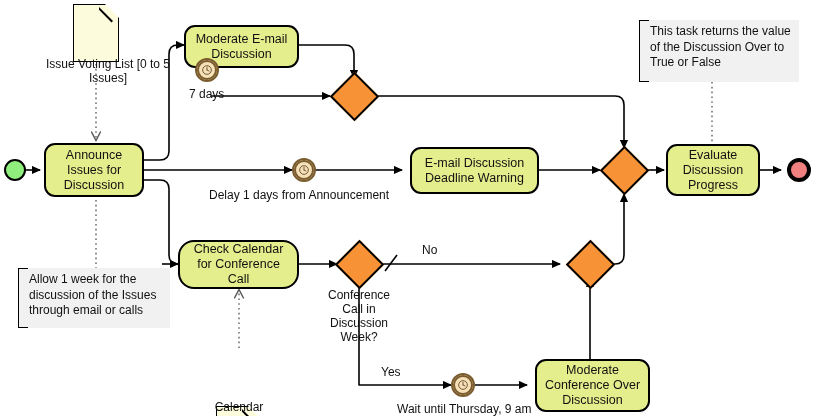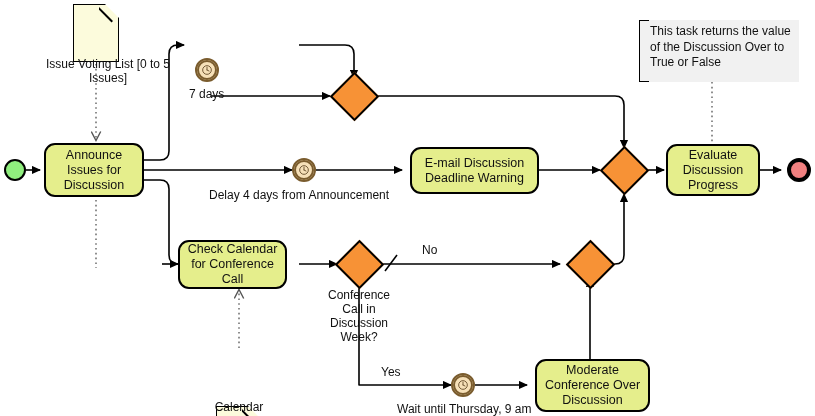--- a/index.html
+++ b/index.html
@@ -239,21 +239,26 @@
 
   <div class="node task" style="left:44px; top:143px; width:100px; height:54px;">Announce Issues for Discussion</div>
 
   <div class="node data-object" style="left:73px; top:4px;">
     <div class="fold"></div>
     <div class="fold-line"></div>
   </div>
   <div class="label center" style="left:38px; top:57px; width:140px;">Issue Voting List
 [0 to 5 Issues]</div>
 
-
+  <div class="node annotation" style="left:18px; top:268px; width:152px; height:60px; position:absolute;">
+    <div class="bracket"></div>
+    <div style="margin-left:5px;">Allow 1 week for the discussion of the Issues through email or calls</div>
+  </div>
+
+  <div class="node task" style="left:184px; top:25px; width:115px; height:43px;">Moderate E-mail Discussion</div>
 
   <div class="node timer-event" style="left:195px; top:58px;">
     <div class="inner-ring">
       <svg class="clockface" viewBox="0 0 12 12">
         <circle cx="6" cy="6" r="5.2" fill="none" stroke="#5a4120" stroke-width="1"></circle>
         <path d="M6,6 L6,2.6 M6,6 L8.4,7.2" stroke="#5a4120" stroke-width="1" fill="none" stroke-linecap="round"></path>
       </svg>
     </div>
   </div>
   <div class="label" style="left:189px; top:87px;">7 days</div>
@@ -263,38 +268,38 @@
   </div>
 
   <div class="node timer-event" style="left:292px; top:158px;">
     <div class="inner-ring">
       <svg class="clockface" viewBox="0 0 12 12">
         <circle cx="6" cy="6" r="5.2" fill="none" stroke="#5a4120" stroke-width="1"></circle>
         <path d="M6,6 L6,2.6 M6,6 L8.4,7.2" stroke="#5a4120" stroke-width="1" fill="none" stroke-linecap="round"></path>
       </svg>
     </div>
   </div>
-  <div class="label" style="left:209px; top:188px;">Delay 4 days from Announcement</div>
+  <div class="label" style="left:209px; top:188px;">Delay 1 days from Announcement</div>
 
   <div class="node task" style="left:410px; top:147px; width:129px; height:47px;">E-mail Discussion Deadline Warning</div>
 
   <div class="node gateway" style="left:602px; top:148px;">
     <div class="diamond"></div>
   </div>
 
   <div class="node annotation" style="left:639px; top:20px; width:160px; height:62px; position:absolute;">
     <div class="bracket"></div>
     <div style="margin-left:5px;">This task returns the value of the Discussion Over to True or False</div>
   </div>
 
   <div class="node task" style="left:666px; top:144px; width:94px; height:52px;">Evaluate Discussion Progress</div>
 
   <div class="node end-event" style="left:787px; top:158px;"></div>
 
-  <div class="node task" style="left:178px; top:240px; width:109px; height:49px;">Check Calendar for Conference Call</div>
+  <div class="node task" style="left:178px; top:240px; width:121px; height:49px;border-radius:16px;">Check Calendar for Conference Call</div>
 
   <div class="node data-object" style="left:216px; top:348px;">
     <div class="fold"></div>
     <div class="fold-line"></div>
   </div>
   <div class="label center" style="left:189px; top:400px; width:100px;">Calendar</div>
 
   <div class="node gateway" style="left:337px; top:242px;">
     <div class="diamond"></div>
   </div>

